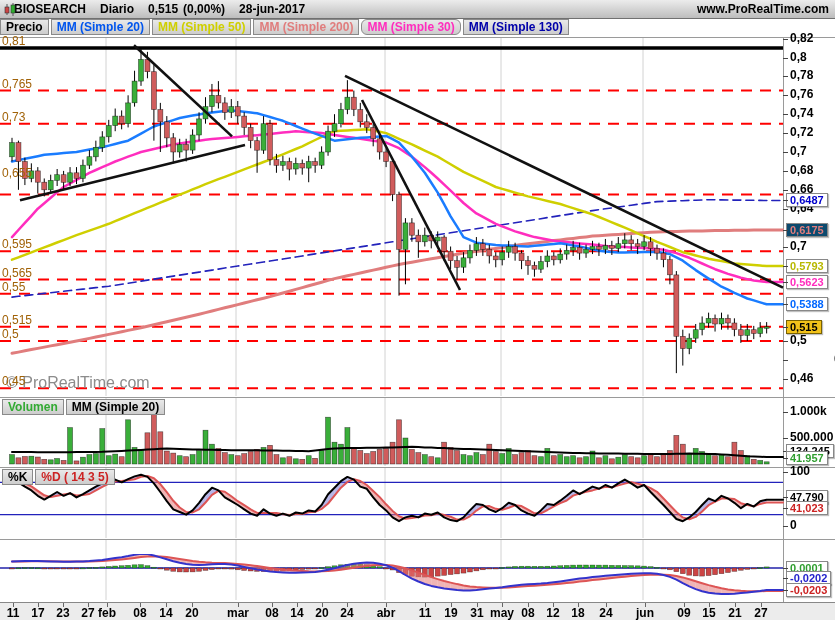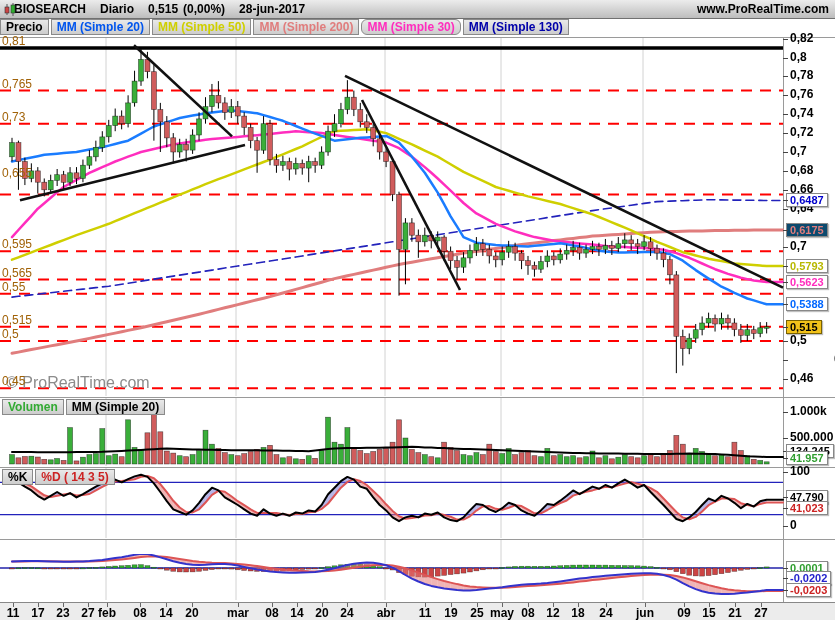--- a/index.html
+++ b/index.html
@@ -942,21 +942,21 @@
       <div class="xl" style="left: 322px;">20</div>
       <div class="xtick" style="left: 322px;"></div>
       <div class="xl" style="left: 347px;">24</div>
       <div class="xtick" style="left: 347px;"></div>
       <div class="xl" style="left: 386px;">abr</div>
       <div class="xtick" style="left: 386px;"></div>
       <div class="xl" style="left: 425px;">11</div>
       <div class="xtick" style="left: 425px;"></div>
       <div class="xl" style="left: 451px;">19</div>
       <div class="xtick" style="left: 451px;"></div>
-      <div class="xl" style="left: 477px;">25</div>
+      <div class="xl" style="left: 477px;">31</div>
       <div class="xtick" style="left: 477px;"></div>
       <div class="xl" style="left: 502px;">may</div>
       <div class="xtick" style="left: 502px;"></div>
       <div class="xl" style="left: 528px;">08</div>
       <div class="xtick" style="left: 528px;"></div>
       <div class="xl" style="left: 553px;">12</div>
       <div class="xtick" style="left: 553px;"></div>
       <div class="xl" style="left: 578px;">18</div>
       <div class="xtick" style="left: 578px;"></div>
       <div class="xl" style="left: 606px;">24</div>

